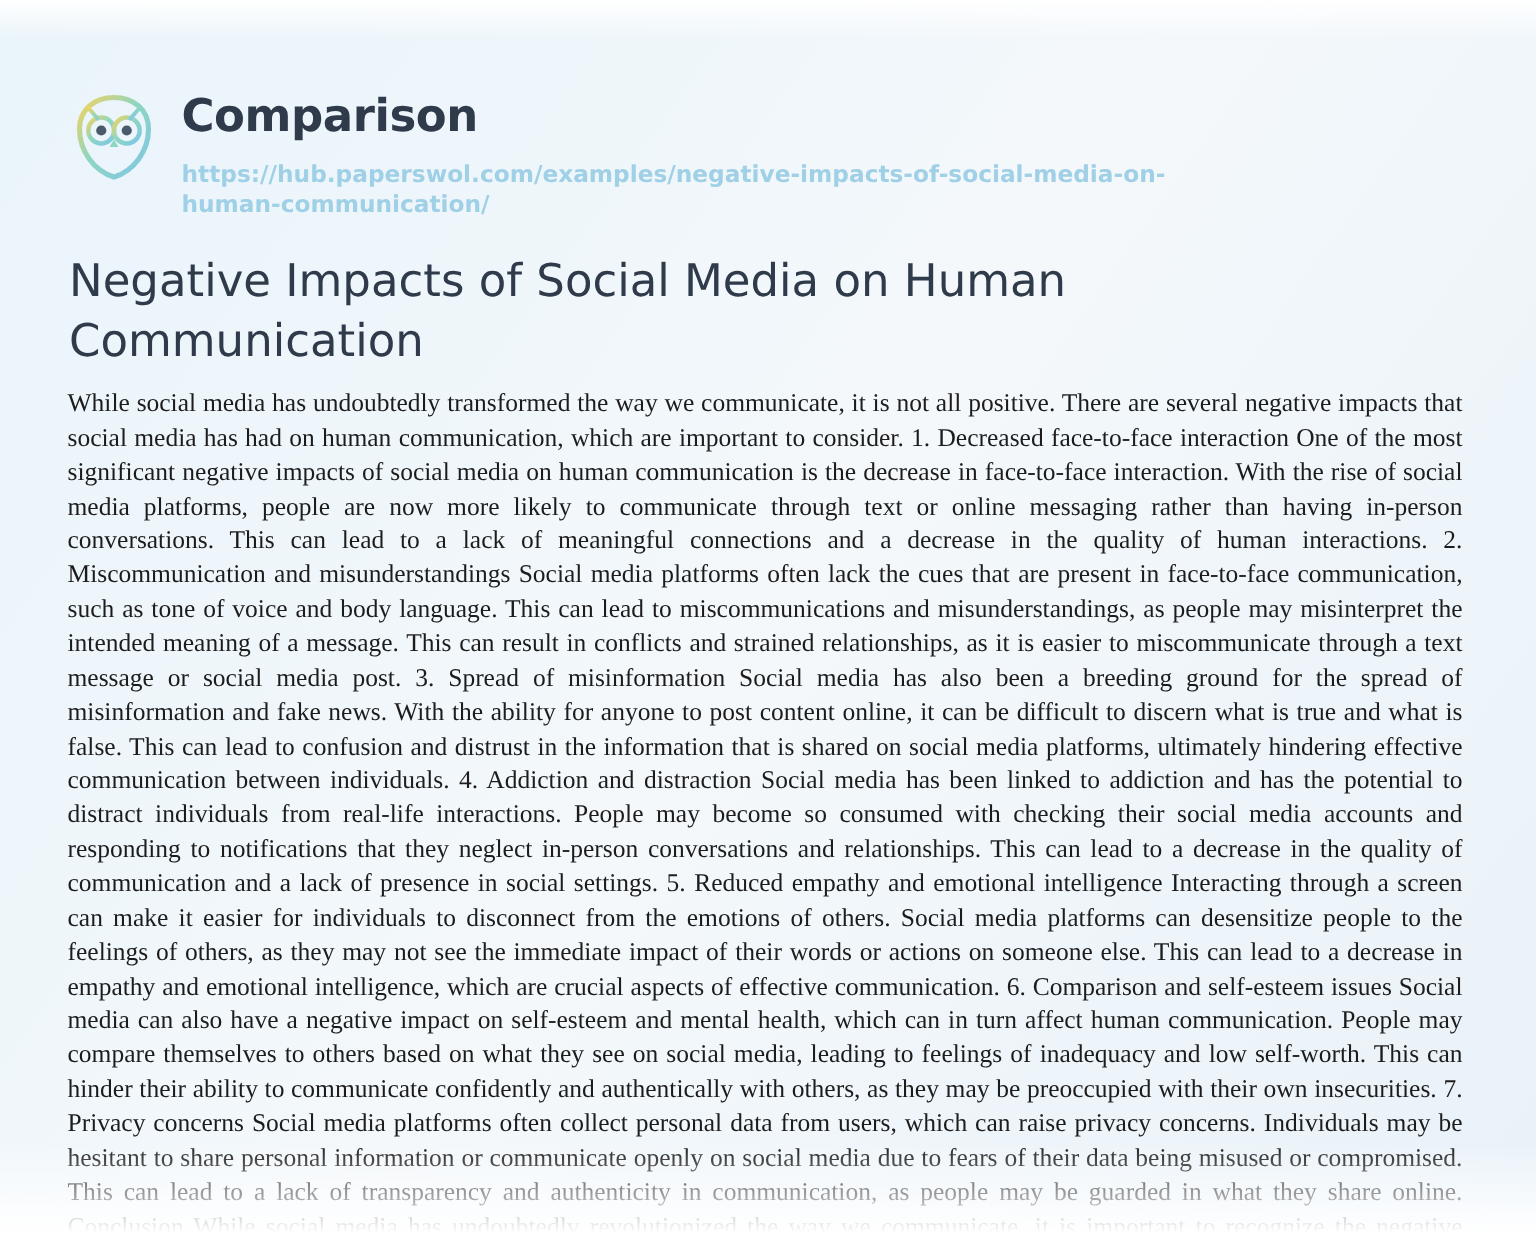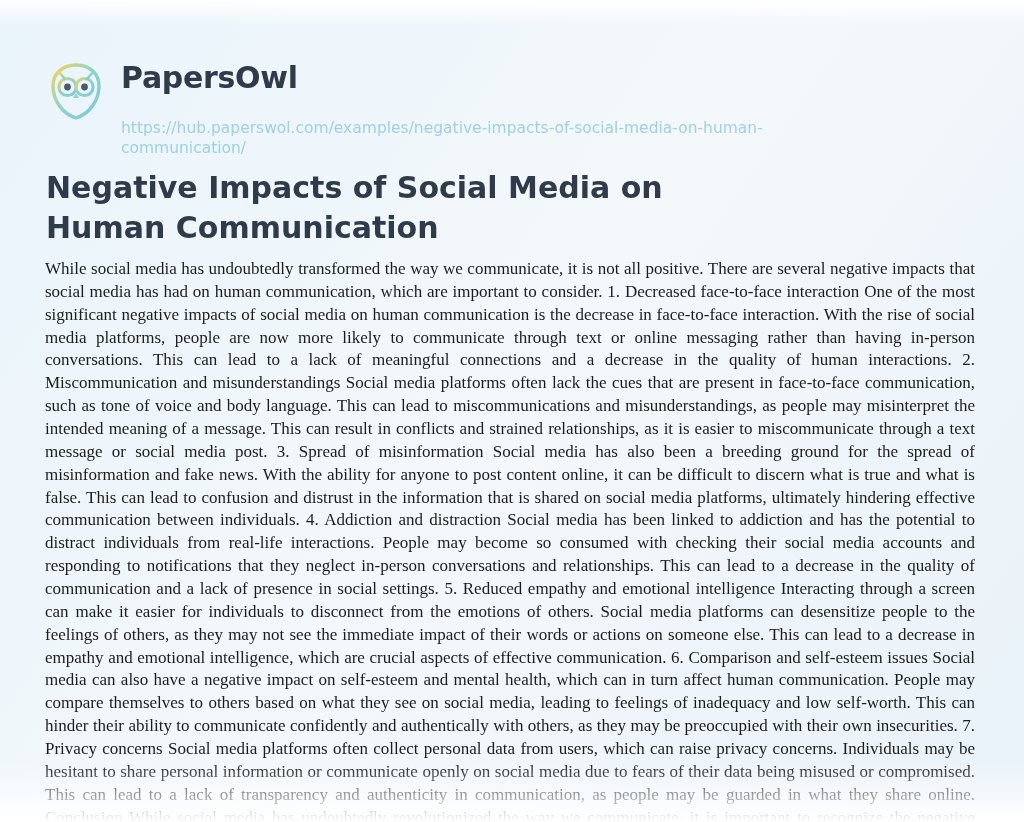--- a/index.html
+++ b/index.html
@@ -59,40 +59,41 @@
   }
   .brand-name {
     font-size: 30px;
     font-weight: bold;
     color: #2f3a4a;
     letter-spacing: -0.3px;
     line-height: 1.05;
     font-family: "DejaVu Sans", sans-serif;
   }
   .brand-url {
-    margin-top: 24px;
+    margin-top: 12px;
     font-size: 15.5px;
     line-height: 1.32;
     color: #9fd0e6;
     max-width: 700px;
     word-break: break-word;
     font-family: "DejaVu Sans", sans-serif;
+    font-weight: bold;
   }
 
   
   .doc-title {
     position: absolute;
     left: 46px;
     top: 168px;
     width: 720px;
     font-size: 30px;
     line-height: 1.32;
     color: #2f3a4a;
     font-family: "DejaVu Sans", sans-serif;
-    font-weight: bold;
+    font-weight: normal;
     margin: 0;
   }
 
   
   .doc-body {
     position: absolute;
     left: 45px;
     top: 258px;
     width: 930px;
     font-family: "Liberation Serif", serif;
@@ -124,21 +125,21 @@
         <circle cx="22.5" cy="27" r="8.6" fill="none" stroke="url(#owlg)" stroke-width="3"></circle>
         <circle cx="39.5" cy="27" r="8.6" fill="none" stroke="url(#owlg)" stroke-width="3"></circle>
         <circle cx="22.5" cy="27" r="3.4" fill="#4a5a6a"></circle>
         <circle cx="39.5" cy="27" r="3.4" fill="#4a5a6a"></circle>
         <path d="M31 33 L28 38 L34 38 Z" fill="#8fd6c0"></path>
         <path d="M14 12 L20 19 M48 12 L42 19" stroke="url(#owlg)" stroke-width="2.6" fill="none" stroke-linecap="round"></path>
       </svg>
     </div>
 
     <div class="brand-block">
-      <div class="brand-name">PapersOwl</div>
+      <div class="brand-name">Comparison</div>
       <div class="brand-url">https://hub.paperswol.com/examples/negative-impacts-of-social-media-on-human-communication/</div>
     </div>
 
   </div>
 
   <h1 class="doc-title">Negative Impacts of Social Media on Human Communication</h1>
 
   <p class="doc-body">While social media has undoubtedly transformed the way we communicate, it is not all positive. There are several negative impacts that social media has had on human communication, which are important to consider. 1. Decreased face-to-face interaction One of the most significant negative impacts of social media on human communication is the decrease in face-to-face interaction. With the rise of social media platforms, people are now more likely to communicate through text or online messaging rather than having in-person conversations. This can lead to a lack of meaningful connections and a decrease in the quality of human interactions. 2. Miscommunication and misunderstandings Social media platforms often lack the cues that are present in face-to-face communication, such as tone of voice and body language. This can lead to miscommunications and misunderstandings, as people may misinterpret the intended meaning of a message. This can result in conflicts and strained relationships, as it is easier to miscommunicate through a text message or social media post. 3. Spread of misinformation Social media has also been a breeding ground for the spread of misinformation and fake news. With the ability for anyone to post content online, it can be difficult to discern what is true and what is false. This can lead to confusion and distrust in the information that is shared on social media platforms, ultimately hindering effective communication between individuals. 4. Addiction and distraction Social media has been linked to addiction and has the potential to distract individuals from real-life interactions. People may become so consumed with checking their social media accounts and responding to notifications that they neglect in-person conversations and relationships. This can lead to a decrease in the quality of communication and a lack of presence in social settings. 5. Reduced empathy and emotional intelligence Interacting through a screen can make it easier for individuals to disconnect from the emotions of others. Social media platforms can desensitize people to the feelings of others, as they may not see the immediate impact of their words or actions on someone else. This can lead to a decrease in empathy and emotional intelligence, which are crucial aspects of effective communication. 6. Comparison and self-esteem issues Social media can also have a negative impact on self-esteem and mental health, which can in turn affect human communication. People may compare themselves to others based on what they see on social media, leading to feelings of inadequacy and low self-worth. This can hinder their ability to communicate confidently and authentically with others, as they may be preoccupied with their own insecurities. 7. Privacy concerns Social media platforms often collect personal data from users, which can raise privacy concerns. Individuals may be hesitant to share personal information or communicate openly on social media due to fears of their data being misused or compromised. This can lead to a lack of transparency and authenticity in communication, as people may be guarded in what they share online. Conclusion While social media has undoubtedly revolutionized the way we communicate, it is important to recognize the negative impacts that it can have on human interactions. From decreased face-to-face interaction to the spread of misinformation, social media has the potential to hinder effective communication between individuals. It is</p>
 
 </div>

